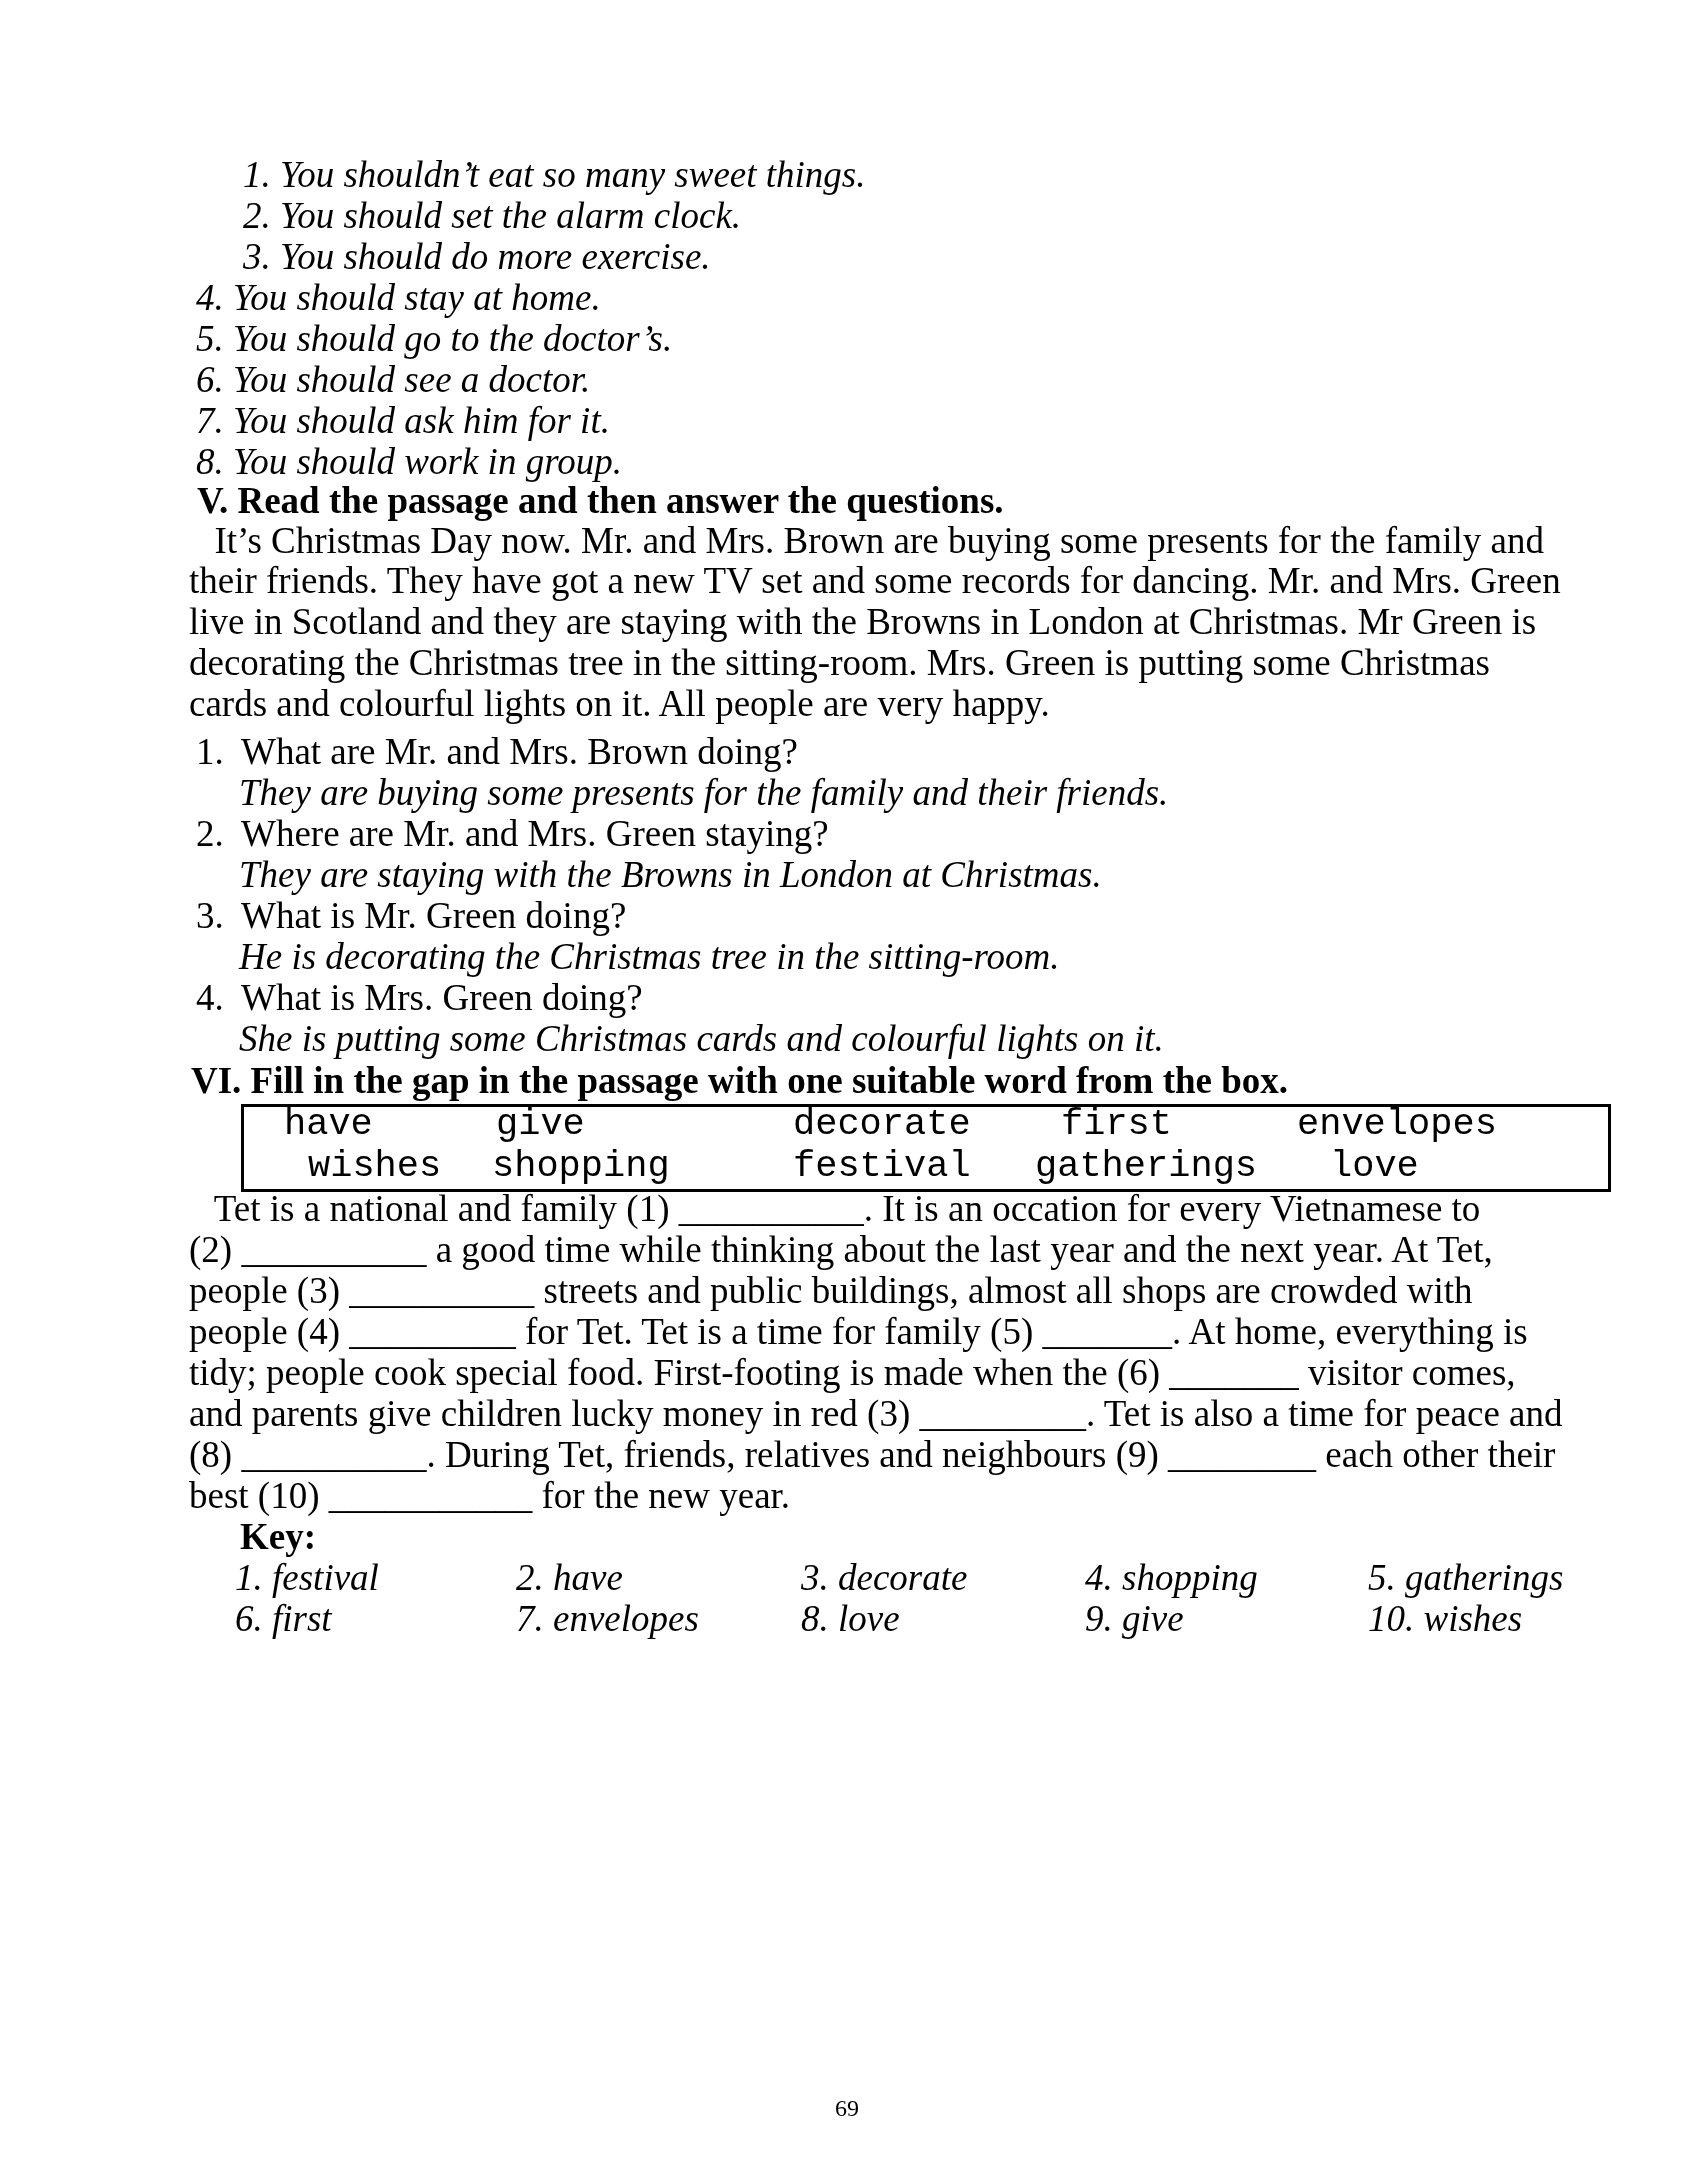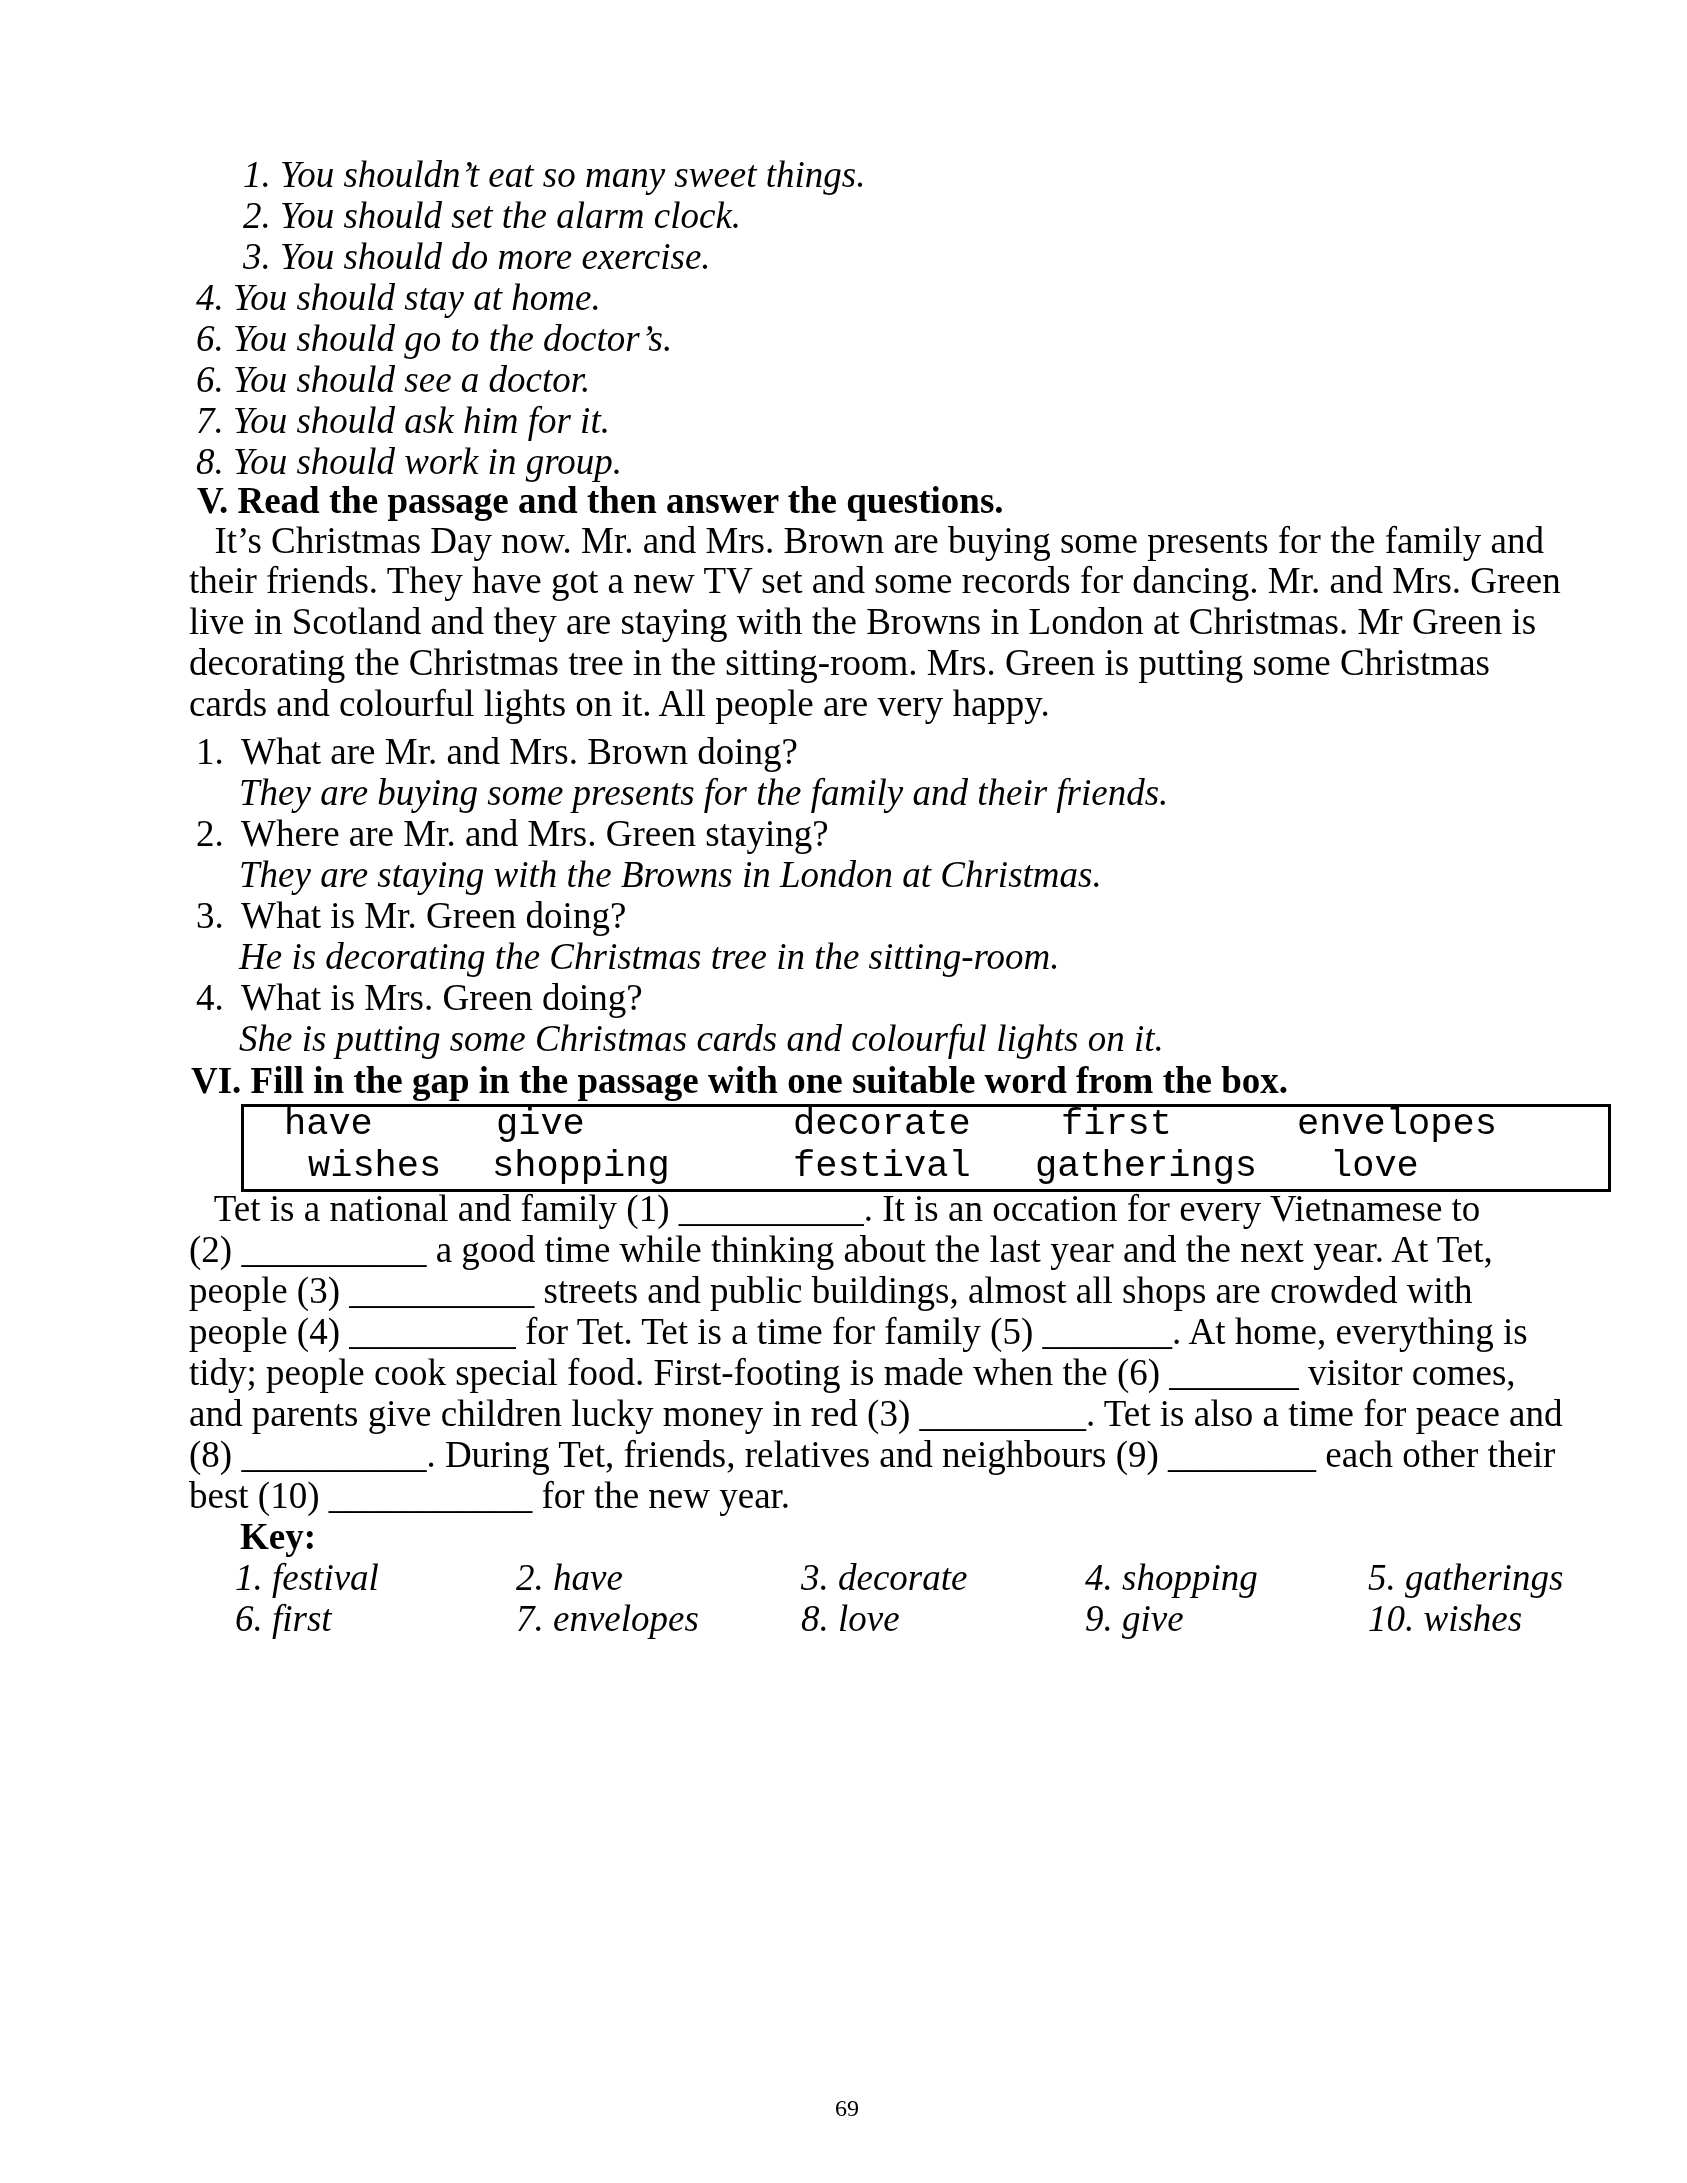--- a/index.html
+++ b/index.html
@@ -15,21 +15,21 @@
 </style>
 </head>
 <body>
 
 <div class="page">
 
   <div class="ln it" style="left:243px;top:156px;">1. You shouldn’t eat so many sweet things.</div>
   <div class="ln it" style="left:243px;top:197px;">2. You should set the alarm clock.</div>
   <div class="ln it" style="left:243px;top:238px;">3. You should do more exercise.</div>
   <div class="ln it" style="left:196px;top:279px;">4. You should stay at home.</div>
-  <div class="ln it" style="left:196px;top:320px;">6. You should go to the doctor’s.</div>
+  <div class="ln it" style="left:196px;top:320px;">5. You should go to the doctor’s.</div>
   <div class="ln it" style="left:196px;top:361px;">6. You should see a doctor.</div>
   <div class="ln it" style="left:196px;top:402px;">7. You should ask him for it.</div>
   <div class="ln it" style="left:196px;top:443px;">8. You should work in group.</div>
 
   <div class="ln b" style="left:197px;top:482px;">V. Read the passage and then answer the questions.</div>
   <div class="ln" style="left:196px;top:522px;">  It’s Christmas Day now. Mr. and Mrs. Brown are buying some presents for the family and</div>
   <div class="ln" style="left:189px;top:562px;">their friends. They have got a new TV set and some records for dancing. Mr. and Mrs. Green</div>
   <div class="ln" style="left:189px;top:603px;">live in Scotland and they are staying with the Browns in London at Christmas. Mr Green is</div>
   <div class="ln" style="left:189px;top:644px;">decorating the Christmas tree in the sitting-room. Mrs. Green is putting some Christmas</div>
   <div class="ln" style="left:189px;top:685px;">cards and colourful lights on it. All people are very happy.</div>

